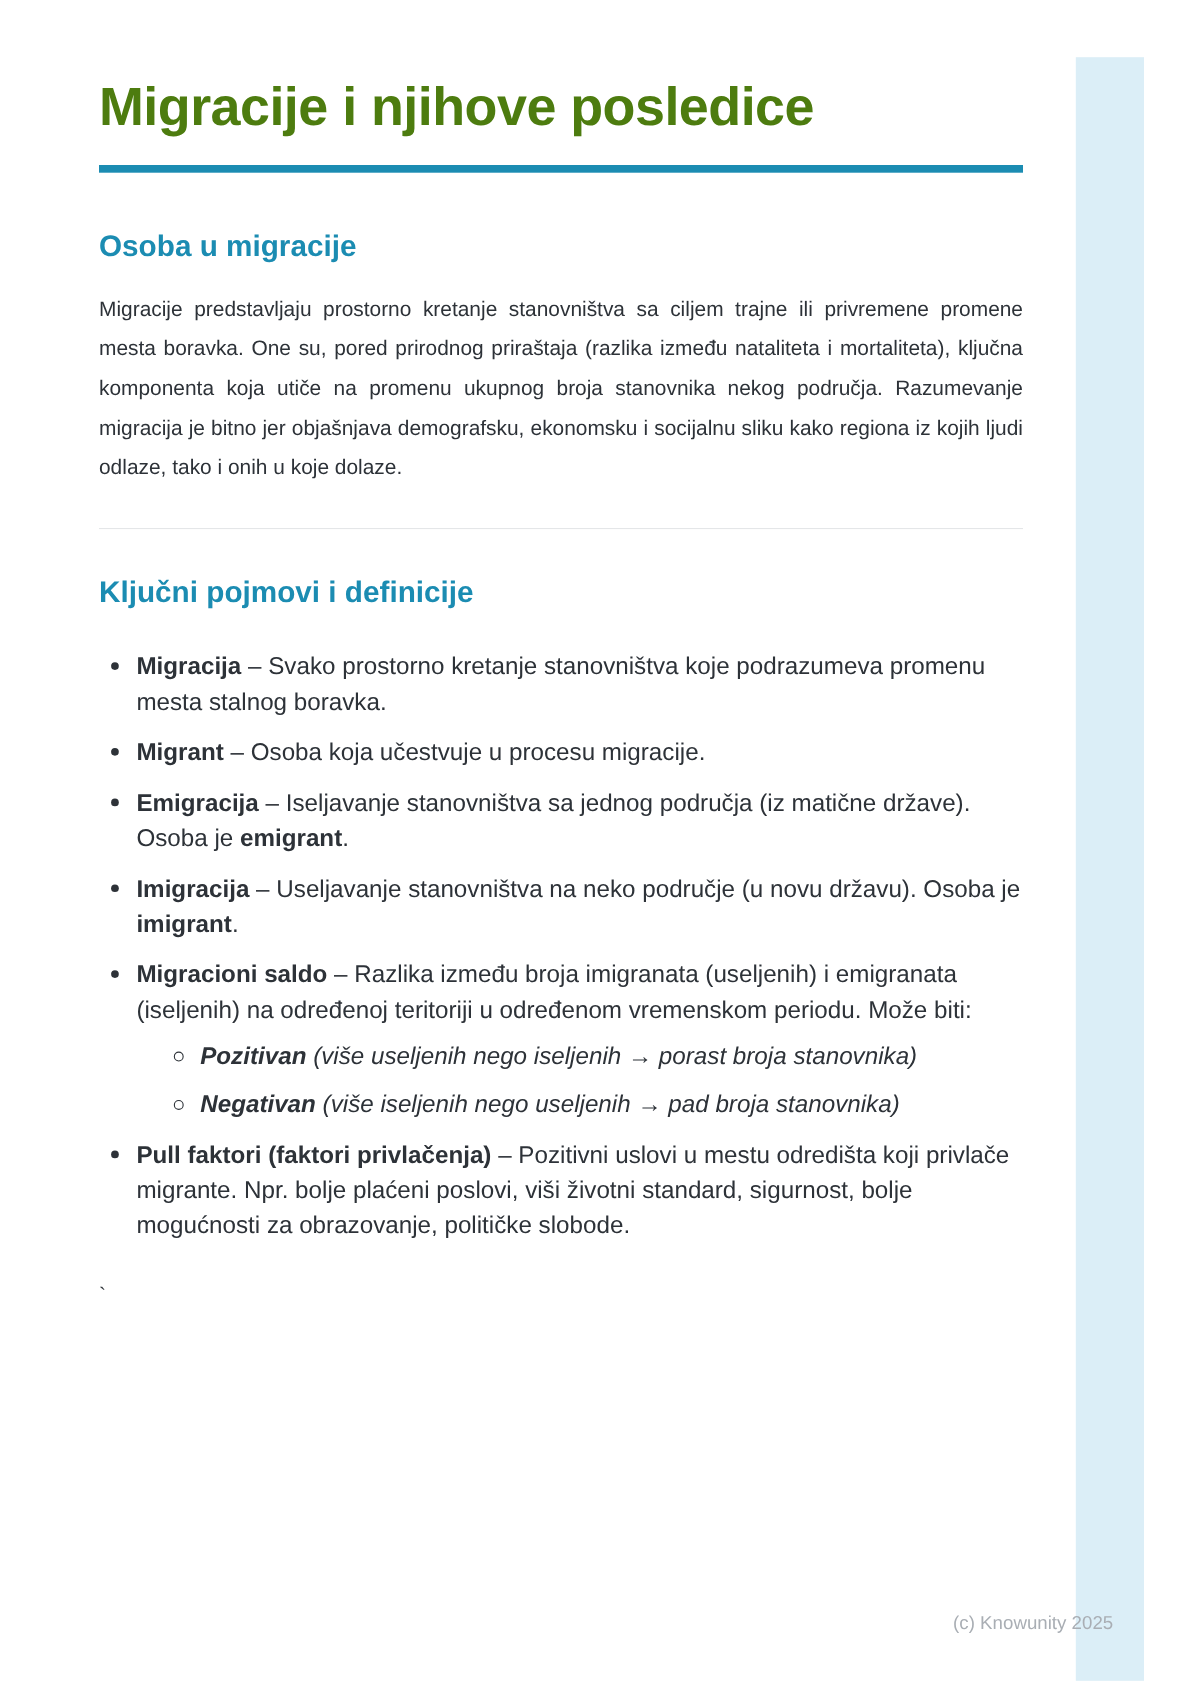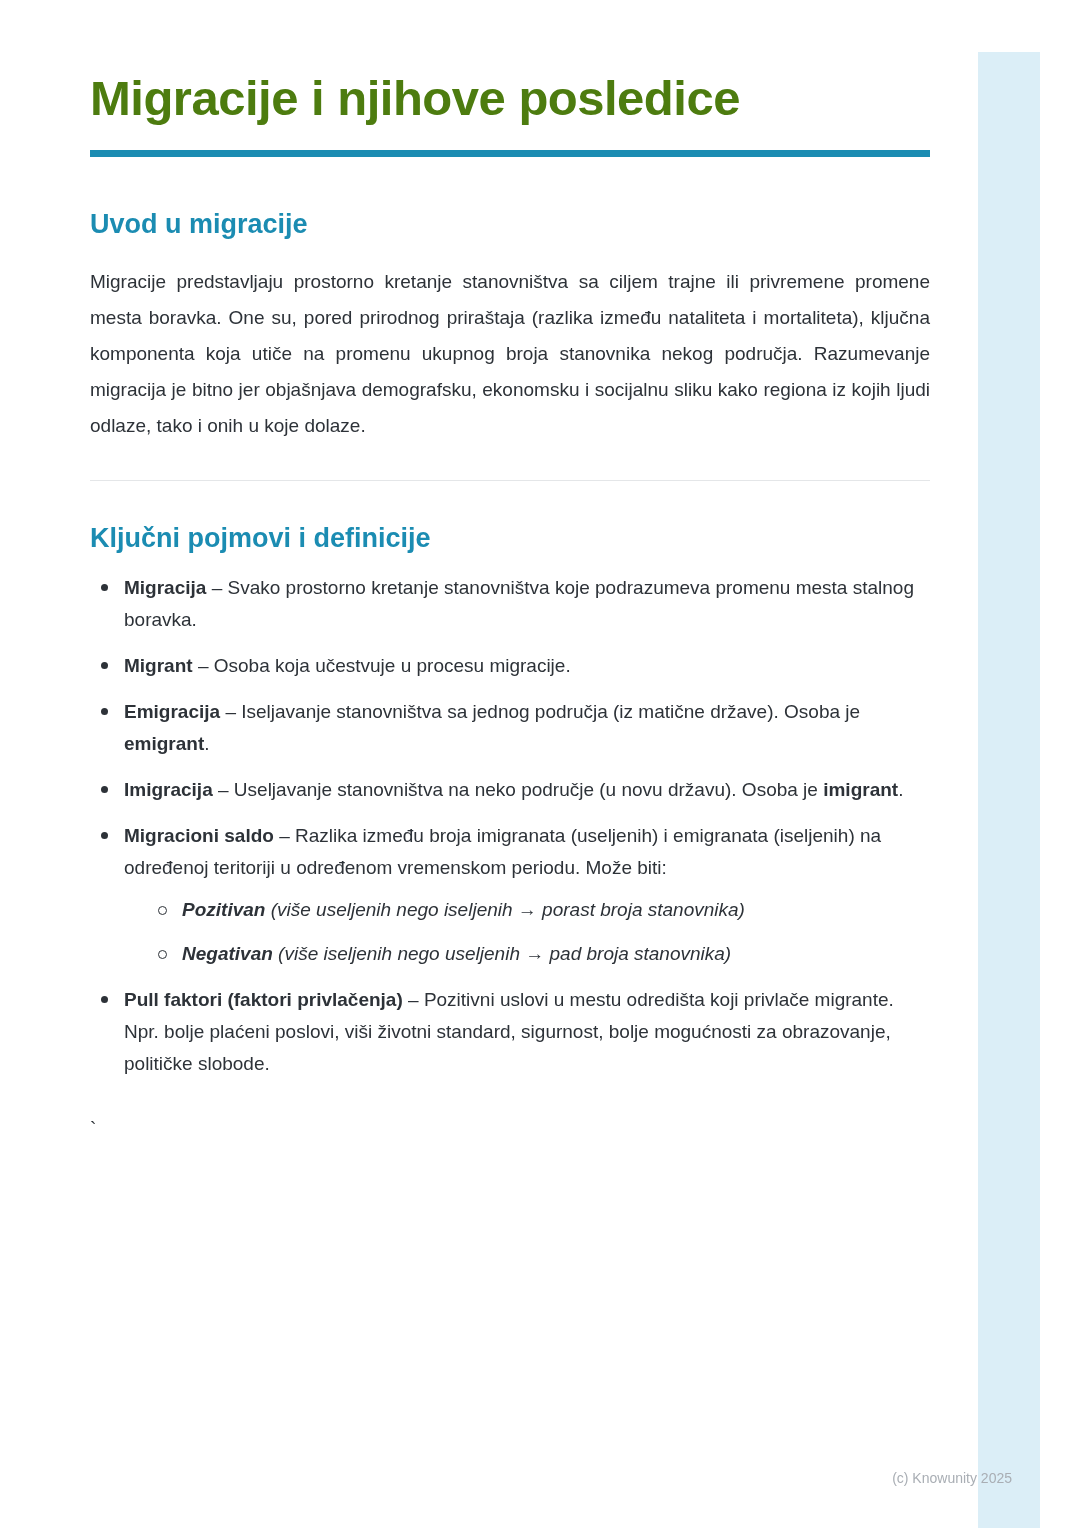--- a/index.html
+++ b/index.html
@@ -50,22 +50,22 @@
     line-height: 36px;
     text-align: justify;
   }
   hr.divider {
     border: none;
     border-top: 1px solid #e4e6e8;
     margin-top: 36px;
   }
   ul.terms {
     list-style: none;
-    margin-top: 18px;
-    font-size: 19px;
+    margin-top: 36px;
+    font-size: 22px;
     line-height: 32px;
   }
   ul.terms > li {
     position: relative;
     padding-left: 34px;
     margin-bottom: 14px;
   }
   ul.terms > li::before {
     content: "";
     position: absolute;
@@ -100,35 +100,35 @@
   .b { font-weight: bold; }
   .stray-char {
     margin-top: 38px;
     font-size: 19px;
     color: #2d3238;
   }
   .footer-credit {
     position: absolute;
     right: 68px;
     bottom: 42px;
-    font-size: 14px;
+    font-size: 17px;
     color: #a9aeb4;
   }
 </style>
 </head>
 <body>
 
 <div class="edge-stripe"></div>
 
 <div class="content">
 
   <h1 class="doc-title">Migracije i njihove posledice</h1>
   <div class="title-rule"></div>
 
-  <h2 class="section-heading heading-intro">Uvod u migracije</h2>
+  <h2 class="section-heading heading-intro">Osoba u migracije</h2>
   <p class="body-par">Migracije predstavljaju prostorno kretanje stanovništva sa ciljem trajne ili privremene promene mesta boravka. One su, pored prirodnog priraštaja (razlika između nataliteta i mortaliteta), ključna komponenta koja utiče na promenu ukupnog broja stanovnika nekog područja. Razumevanje migracija je bitno jer objašnjava demografsku, ekonomsku i socijalnu sliku kako regiona iz kojih ljudi odlaze, tako i onih u koje dolaze.</p>
 
   <hr class="divider">
 
   <h2 class="section-heading heading-terms">Ključni pojmovi i definicije</h2>
 
   <ul class="terms">
 
     <li><span class="b">Migracija</span><span> – </span><span>Svako prostorno kretanje stanovništva koje podrazumeva promenu mesta stalnog boravka.</span></li>
 

